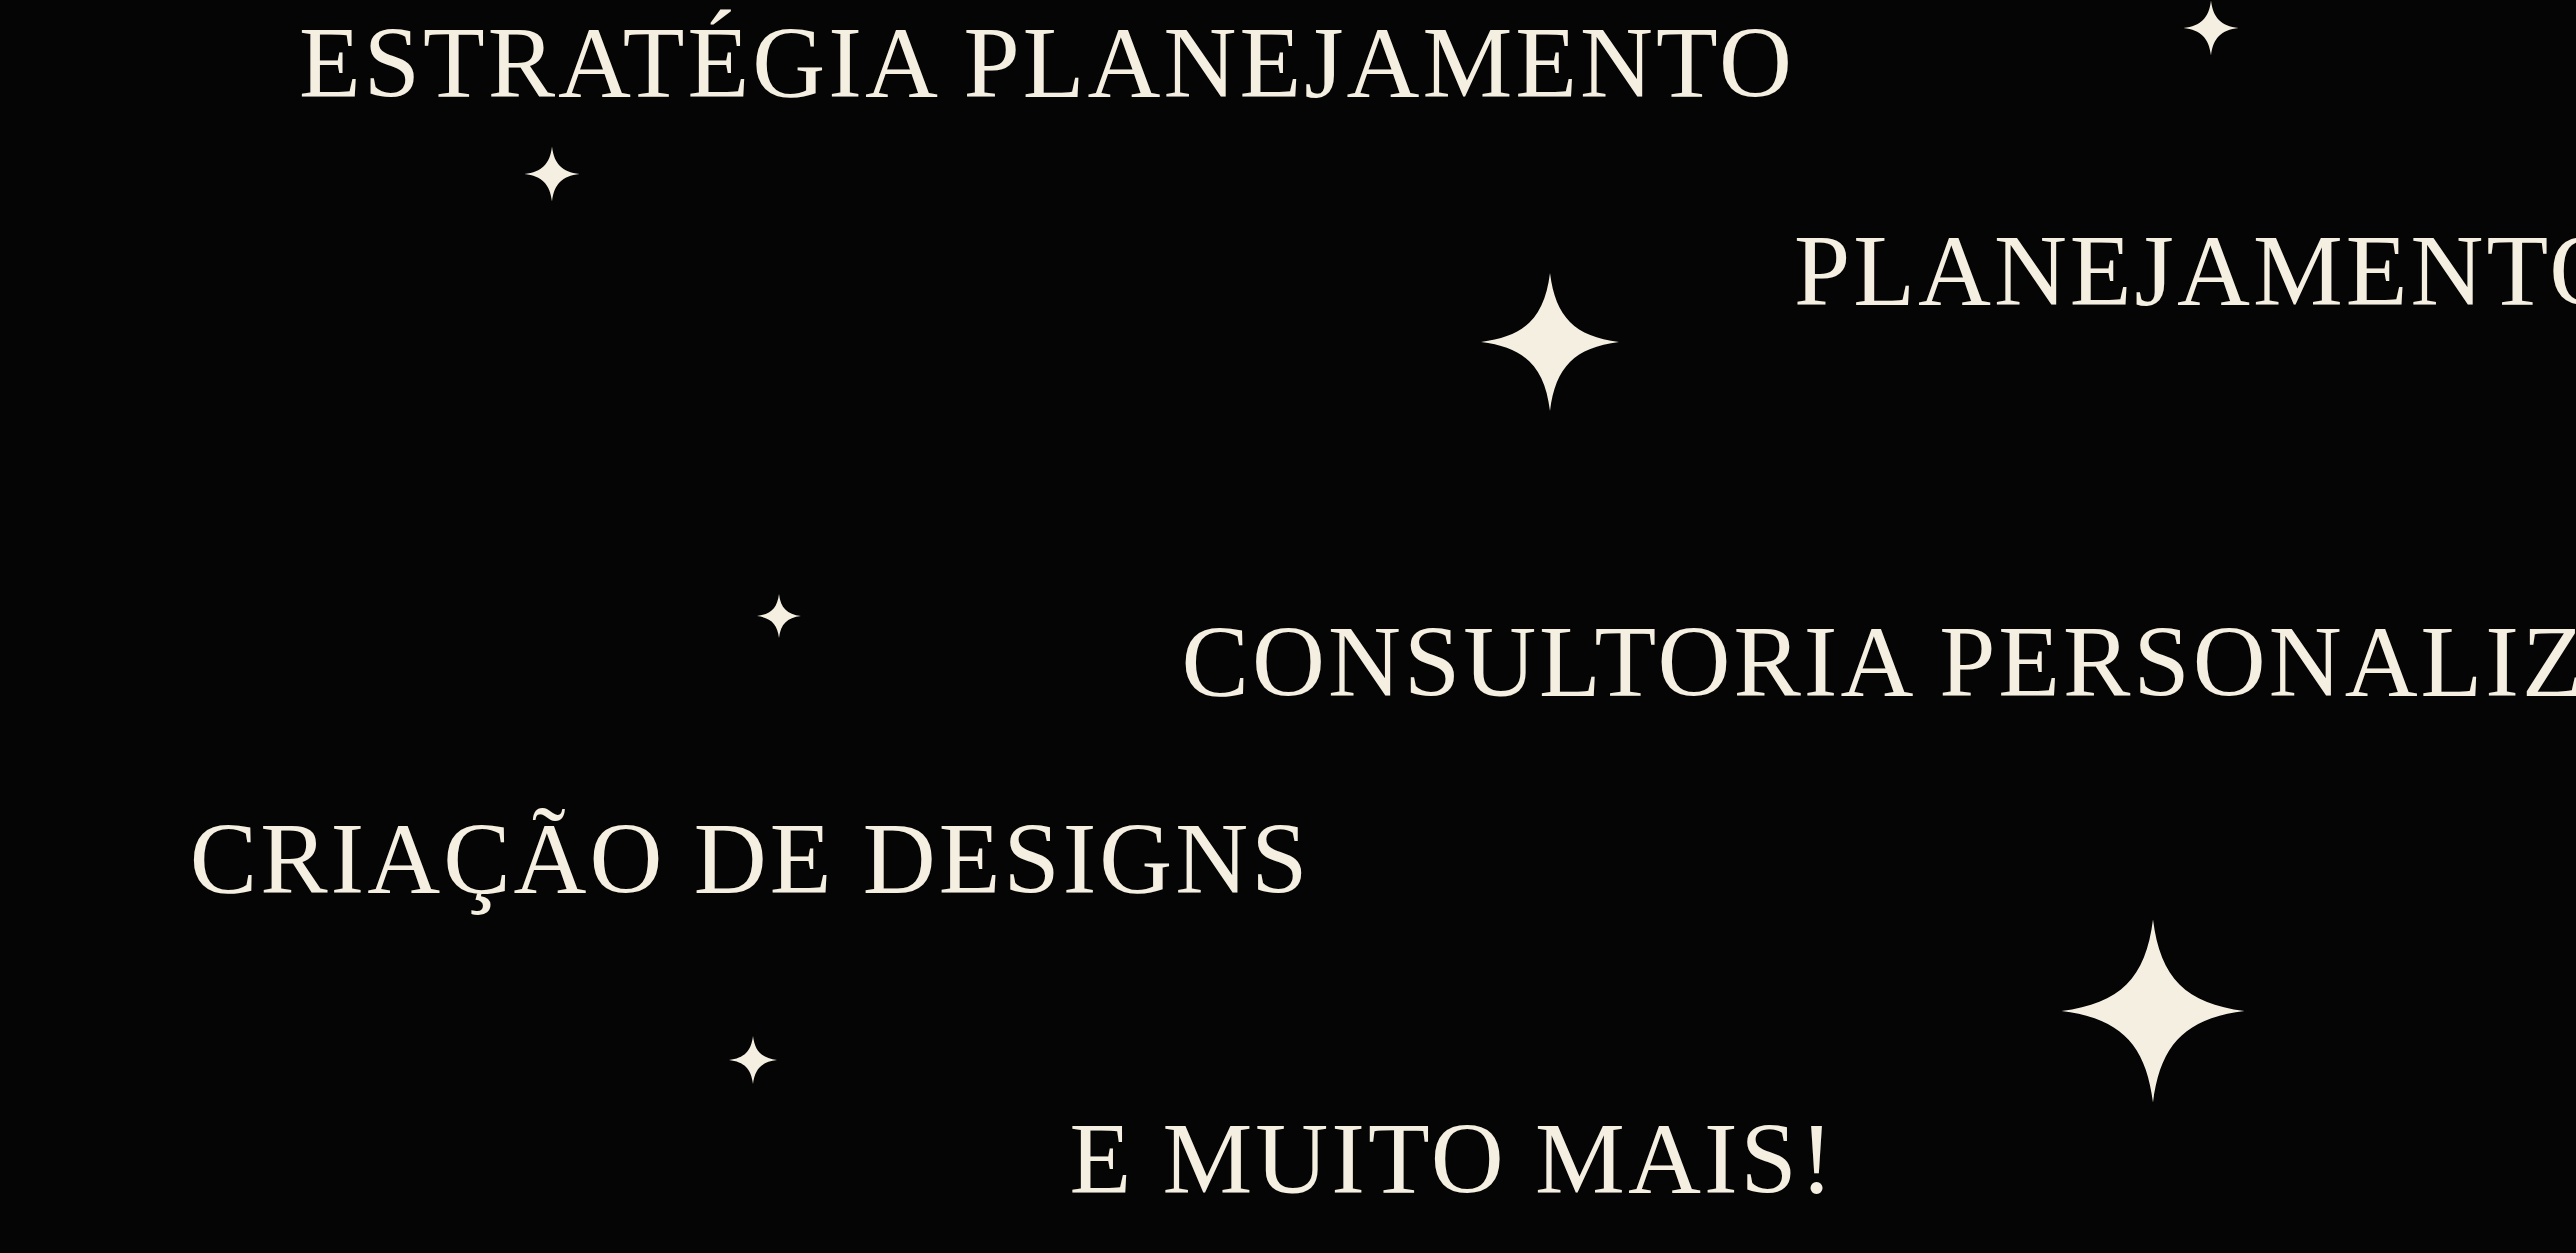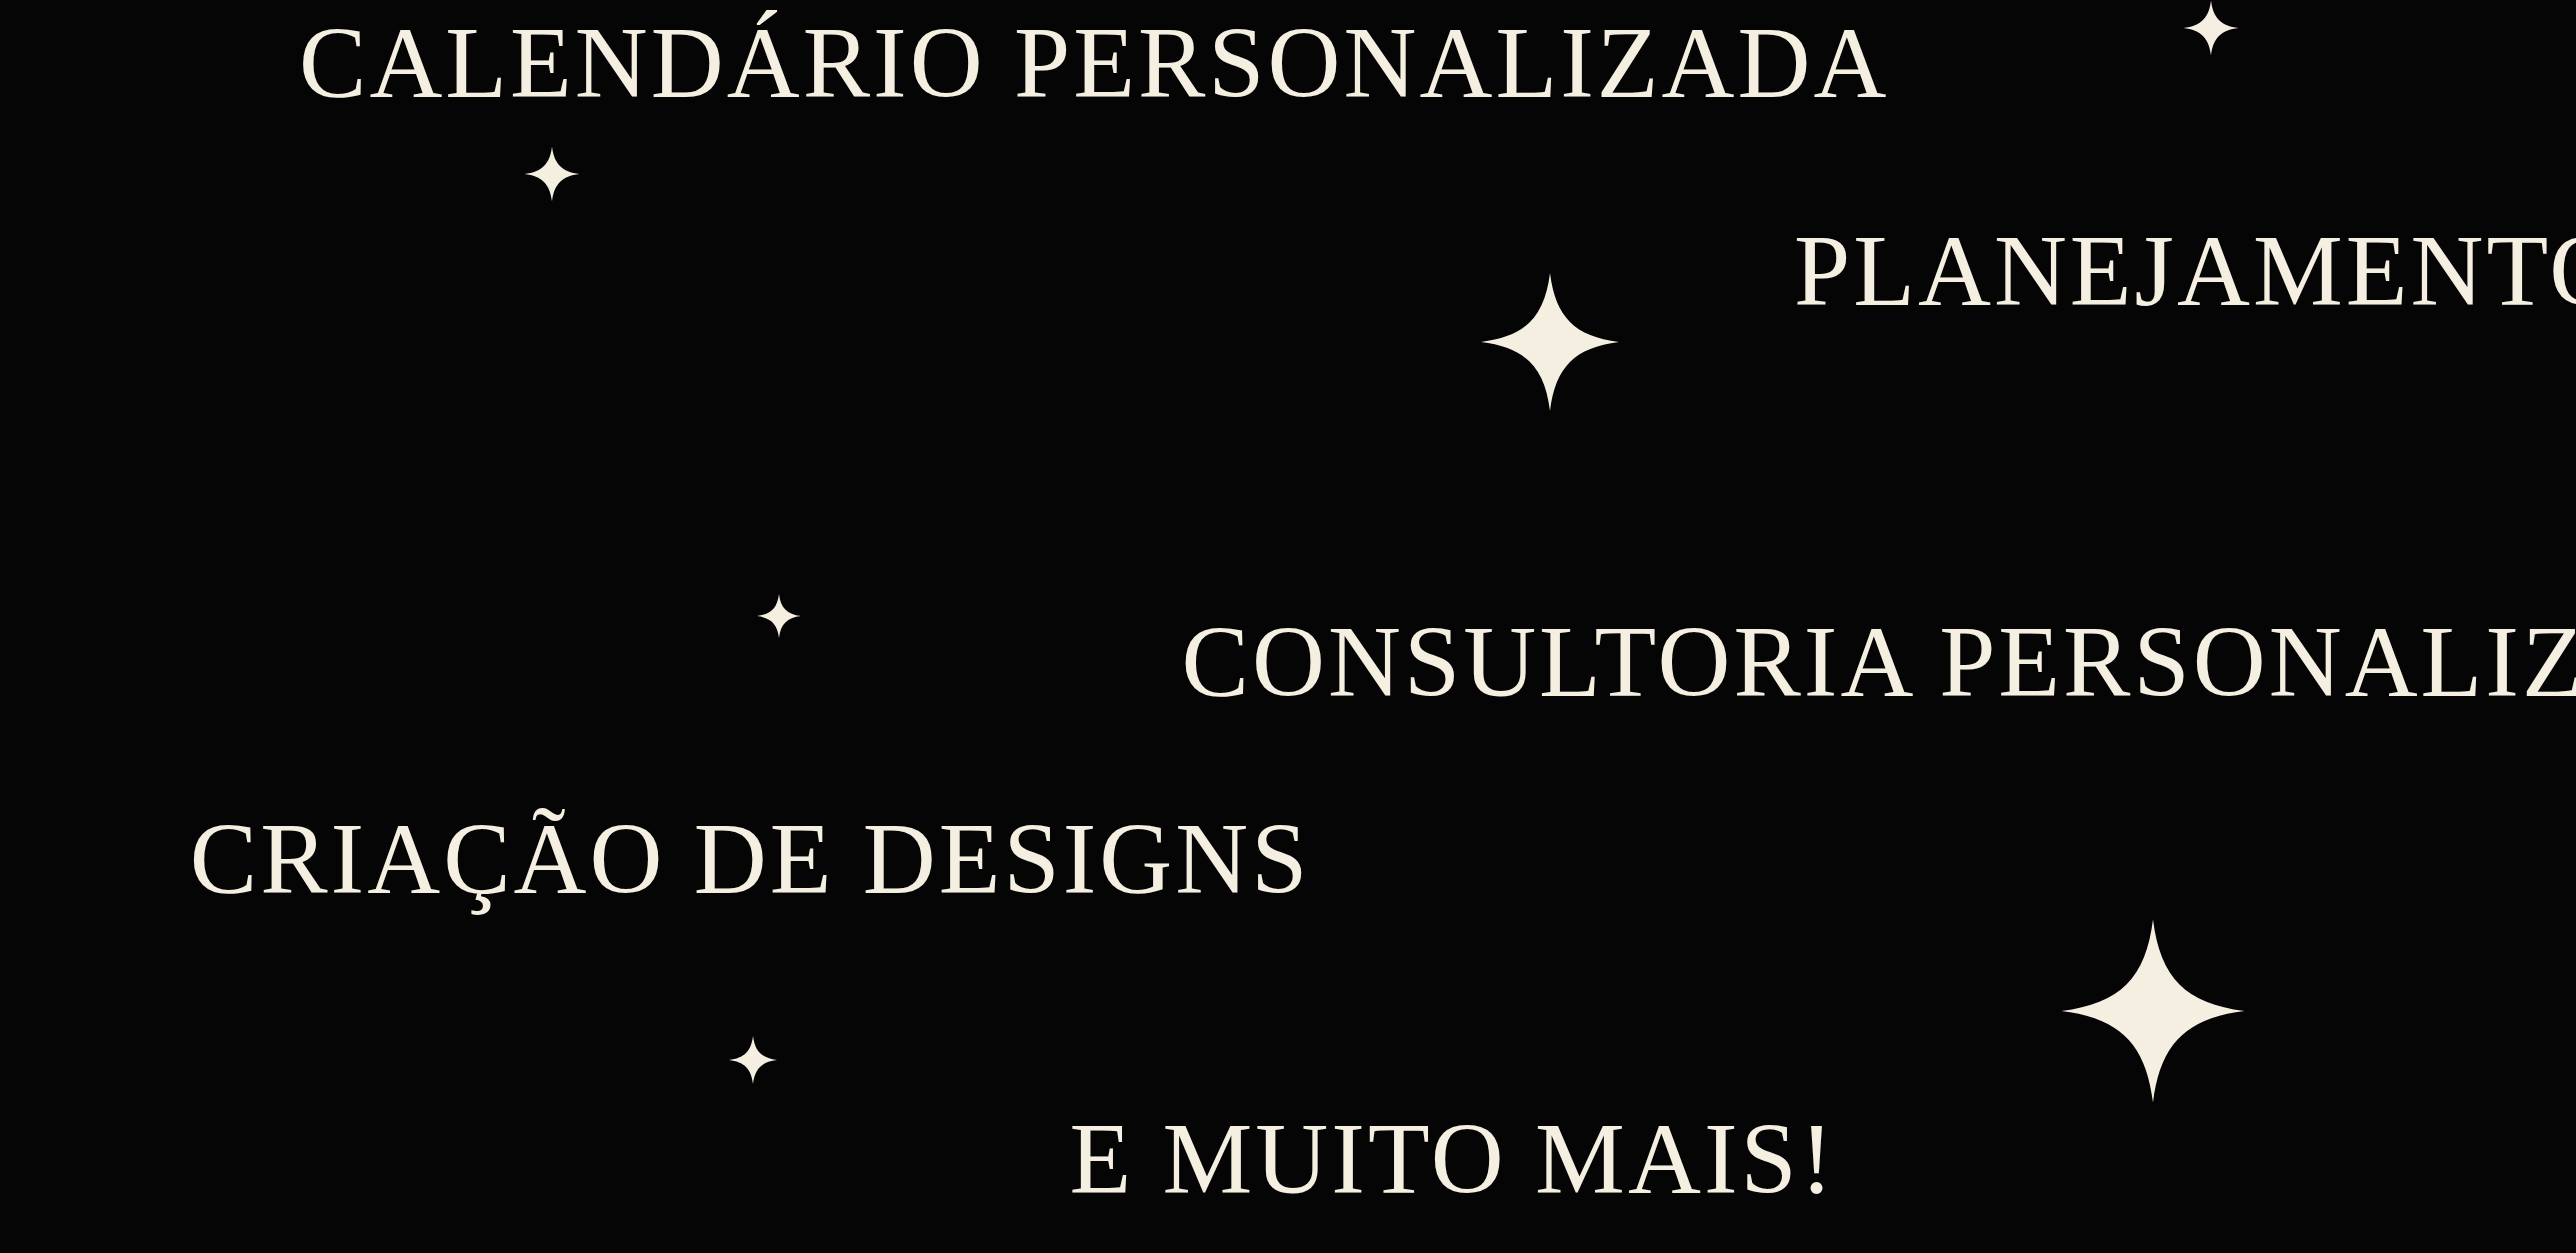--- a/index.html
+++ b/index.html
@@ -46,21 +46,21 @@
   .sp-3 { left: 53.9%; top: 27.3%; width: 138px; height: 138px; }
   .sp-4 { left: 27.1%; top: 49.1%; width: 44px;  height: 44px; }
   .sp-6 { left: 74.9%; top: 80.6%; width: 183px; height: 183px; }
   .sp-7 { left: 26.2%; top: 84.5%; width: 48px;  height: 48px; }
 </style>
 </head>
 <body>
 
 <div class="poster">
 
-  <div class="service svc-estrategia">CALENDÁRIO PERSONALIZADA</div>
+  <div class="service svc-estrategia">ESTRATÉGIA PLANEJAMENTO</div>
 
   <div class="service svc-planejamento">PLANEJAMENTO</div>
 
 
   <div class="service svc-consultoria">CONSULTORIA PERSONALIZADA</div>
 
   <div class="service svc-criacao">CRIAÇÃO DE DESIGNS</div>
 
   <div class="service svc-mais">E MUITO MAIS!</div>
 

